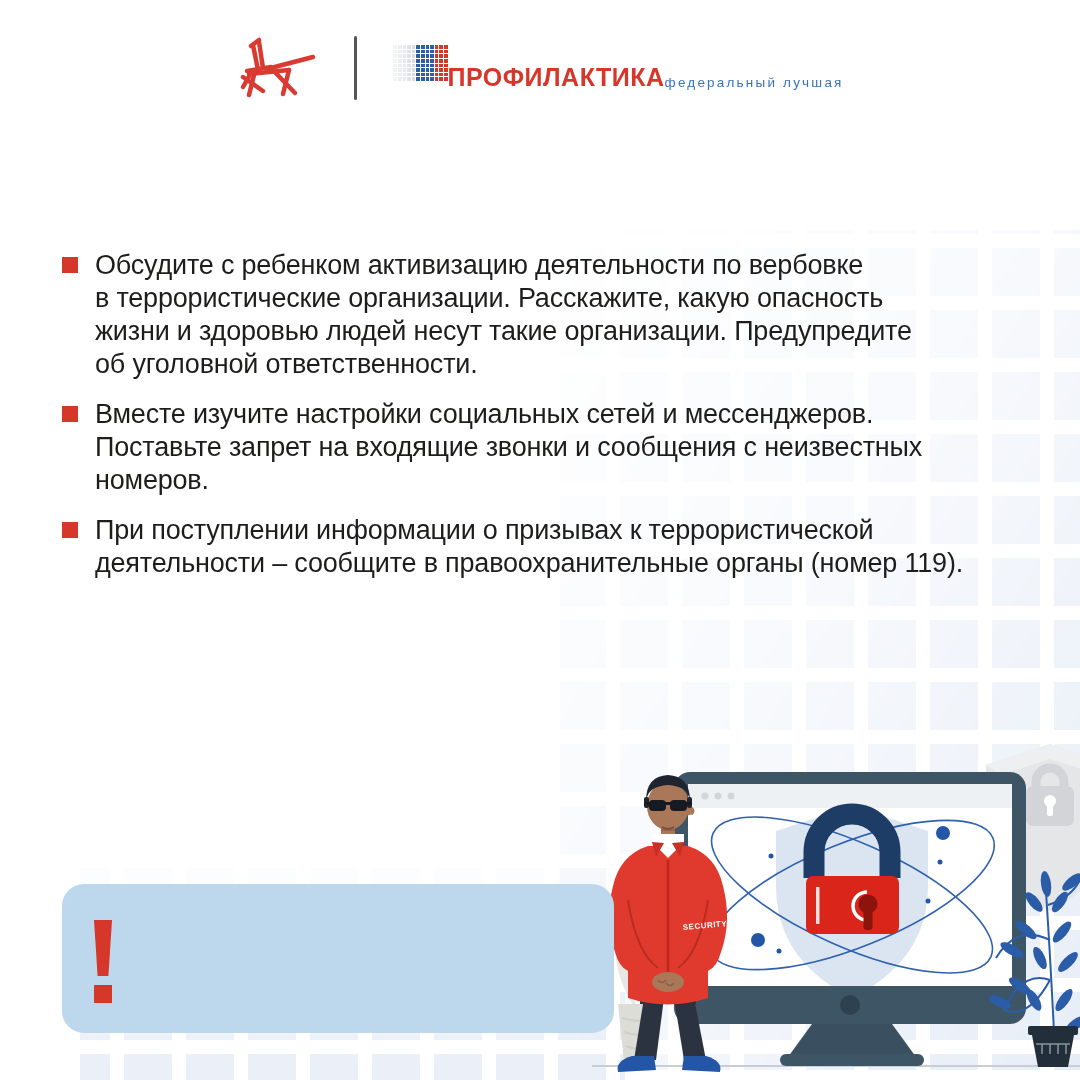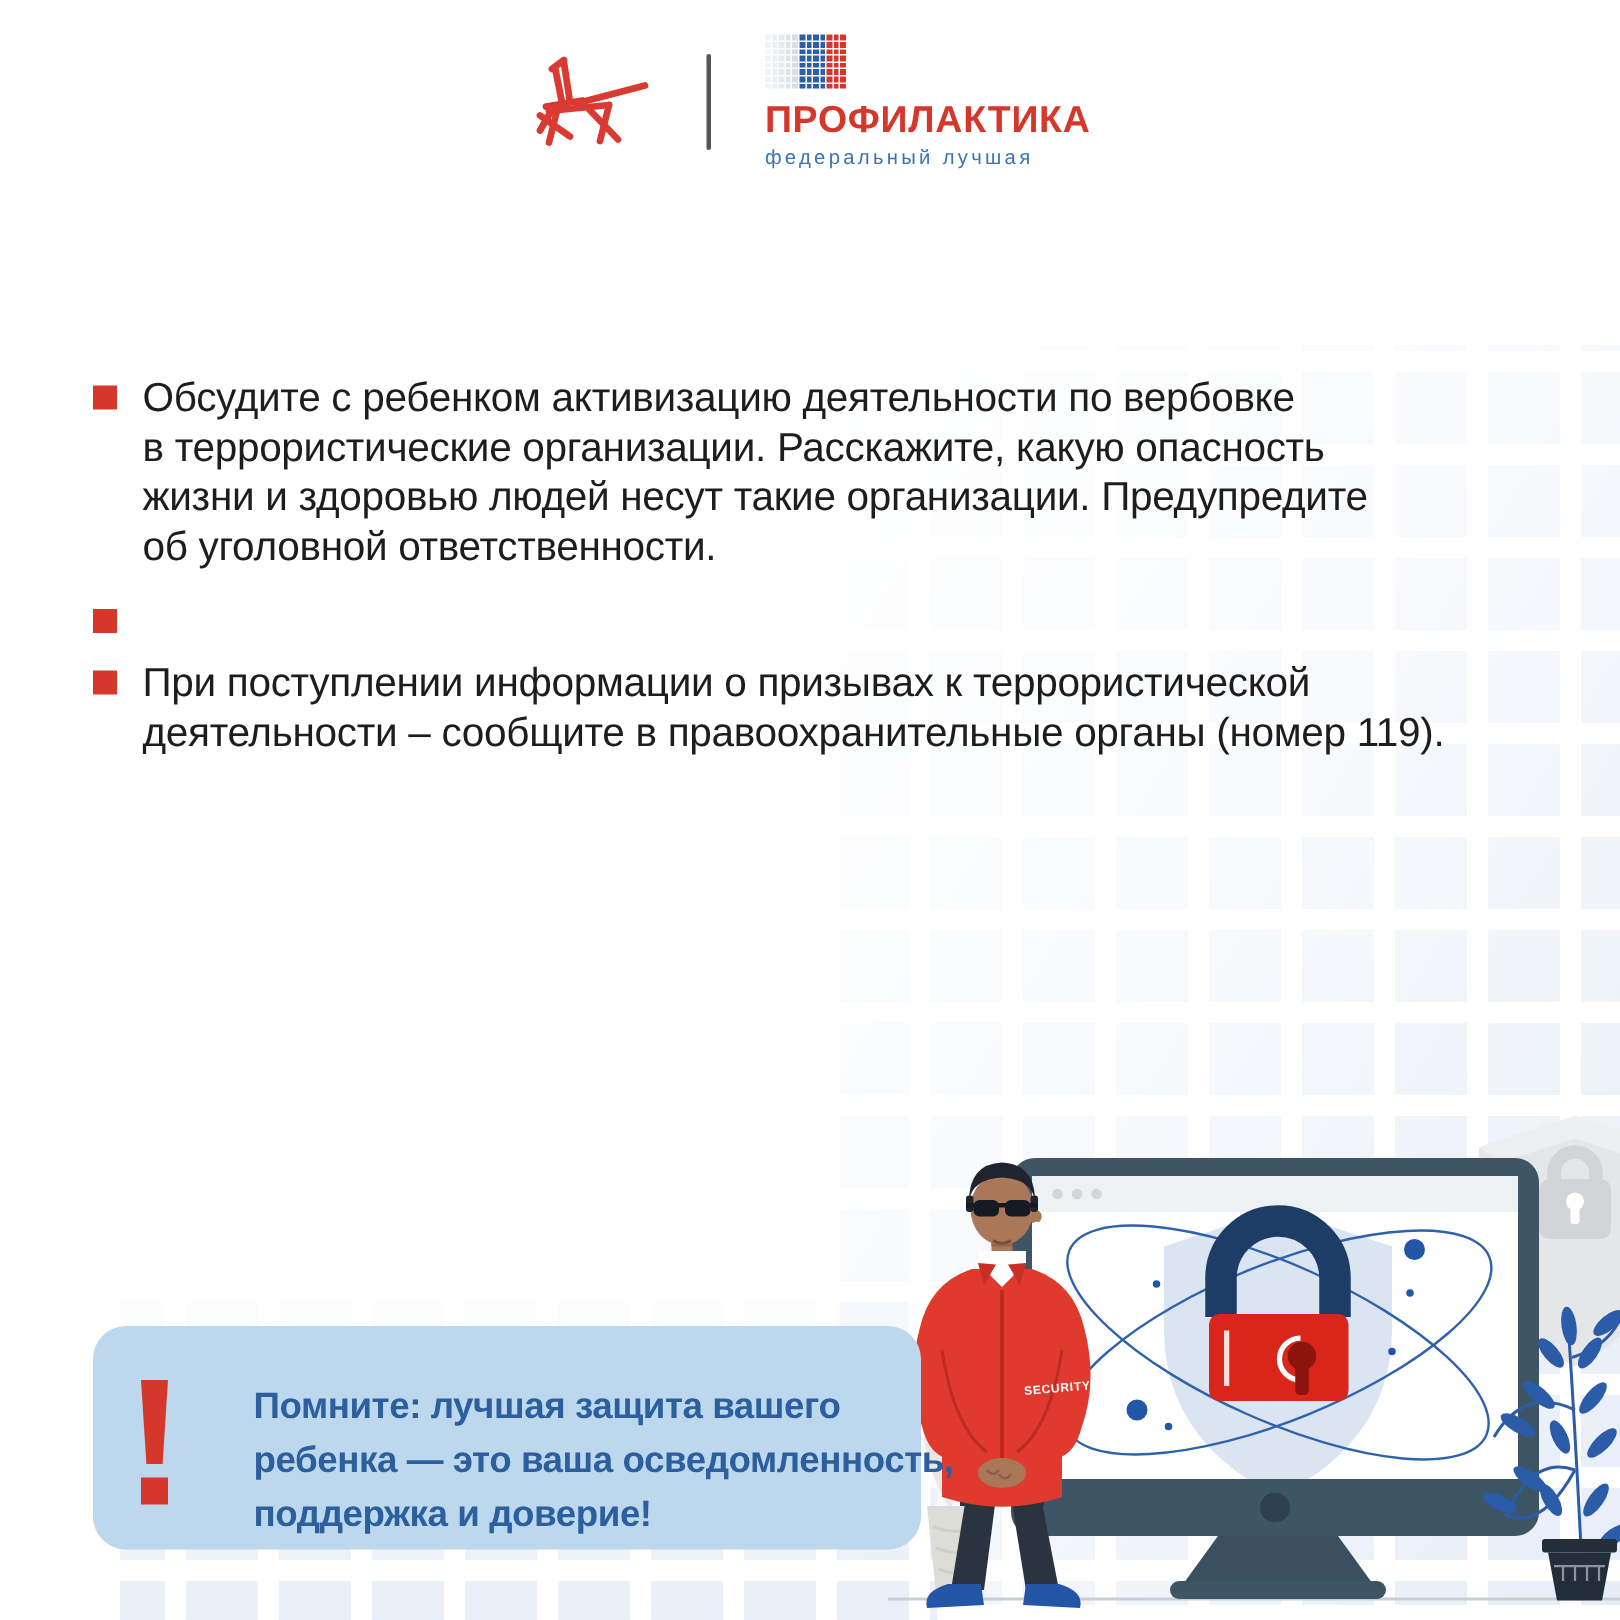--- a/index.html
+++ b/index.html
@@ -6,21 +6,21 @@
   .poster{position:relative;width:1080px;height:1080px;overflow:hidden;background:#ffffff;
           font-family:"Liberation Sans","DejaVu Sans",sans-serif;}
   
   .art-layer{position:absolute;inset:0;z-index:0;}
   .ui-layer{position:absolute;inset:0;z-index:1;pointer-events:none;}
   
   .header{position:absolute;top:0;left:0;width:100%;height:135px;
           display:flex;align-items:center;justify-content:center;gap:36px;}
   .chair-logo{width:82px;height:62px;}
   .logo-divider{width:3px;height:64px;background:#54565a;border-radius:2px;}
-  .brand{display:flex;flex-direction:column;align-items:flex-start;}
+  .brand{display:flex;flex-direction:row;align-items:flex-end;}
   .pixel-grid{display:grid;grid-template-columns:repeat(12,3.6px);grid-auto-rows:3.6px;gap:1px;margin-bottom:9px;}
   .pixel-grid span{display:block;width:3.6px;height:3.6px;}
   .brand-name{font-size:25px;font-weight:bold;letter-spacing:.5px;color:var(--accent-red,#d5382f);line-height:1;}
   .brand-sub{font-size:13.5px;letter-spacing:2.2px;color:var(--brand-blue,#3a74b8);margin-top:5px;line-height:1;}
   
   .banner{position:absolute;top:135px;left:0;width:100%;height:93px;background:var(--banner-red,#d6372b);
           display:flex;align-items:center;justify-content:center;}
   .banner h1{margin:0;color:#ffffff;font-size:33px;font-weight:bold;letter-spacing:.2px;white-space:nowrap;}
   
   .bullets{position:absolute;top:249px;left:62px;width:960px;display:flex;flex-direction:column;}
@@ -318,32 +318,32 @@
     <div class="bullets">
       <div class="bullet">
         <span class="bullet-sq"></span>
         <p>Обсудите с ребенком активизацию деятельности по вербовке
 в террористические организации. Расскажите, какую опасность
 жизни и здоровью людей несут такие организации. Предупредите
 об уголовной ответственности.</p>
       </div>
       <div class="bullet">
         <span class="bullet-sq"></span>
+        <p>Вместе изучите настройки социальных сетей и мессенджеров.
+Поставьте запрет на входящие звонки и сообщения с неизвестных
+номеров.</p>
       </div>
       <div class="bullet">
         <span class="bullet-sq"></span>
         <p>При поступлении информации о призывах к террористической
 деятельности – сообщите в правоохранительные органы (номер 119).</p>
       </div>
     </div>
 
     <div class="callout">
       <div class="excl">
         <div class="excl-bar"></div>
         <div class="excl-dot"></div>
       </div>
-      <p>Помните: лучшая защита вашего
-ребенка — это ваша осведомленность,
-поддержка и доверие!</p>
     </div>
 
   </div>
 </div>
 
 </body></html>

